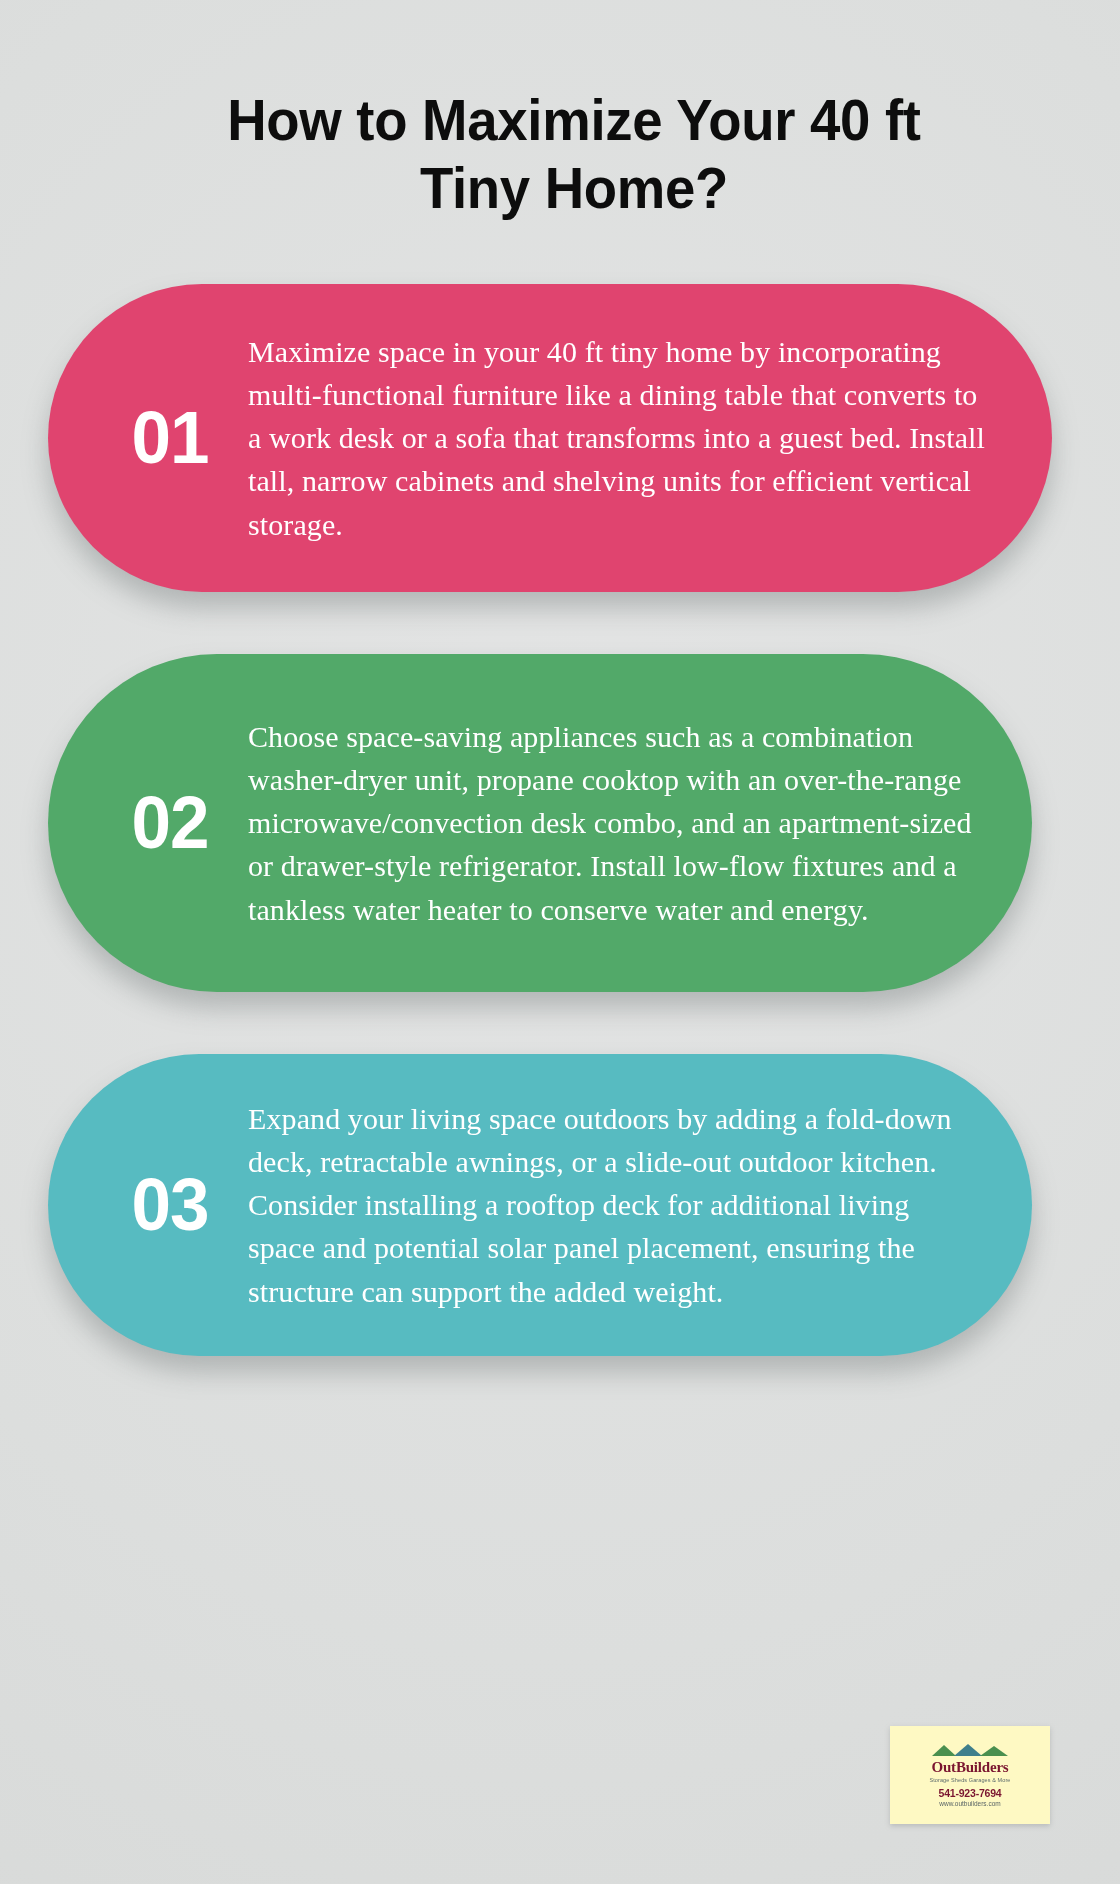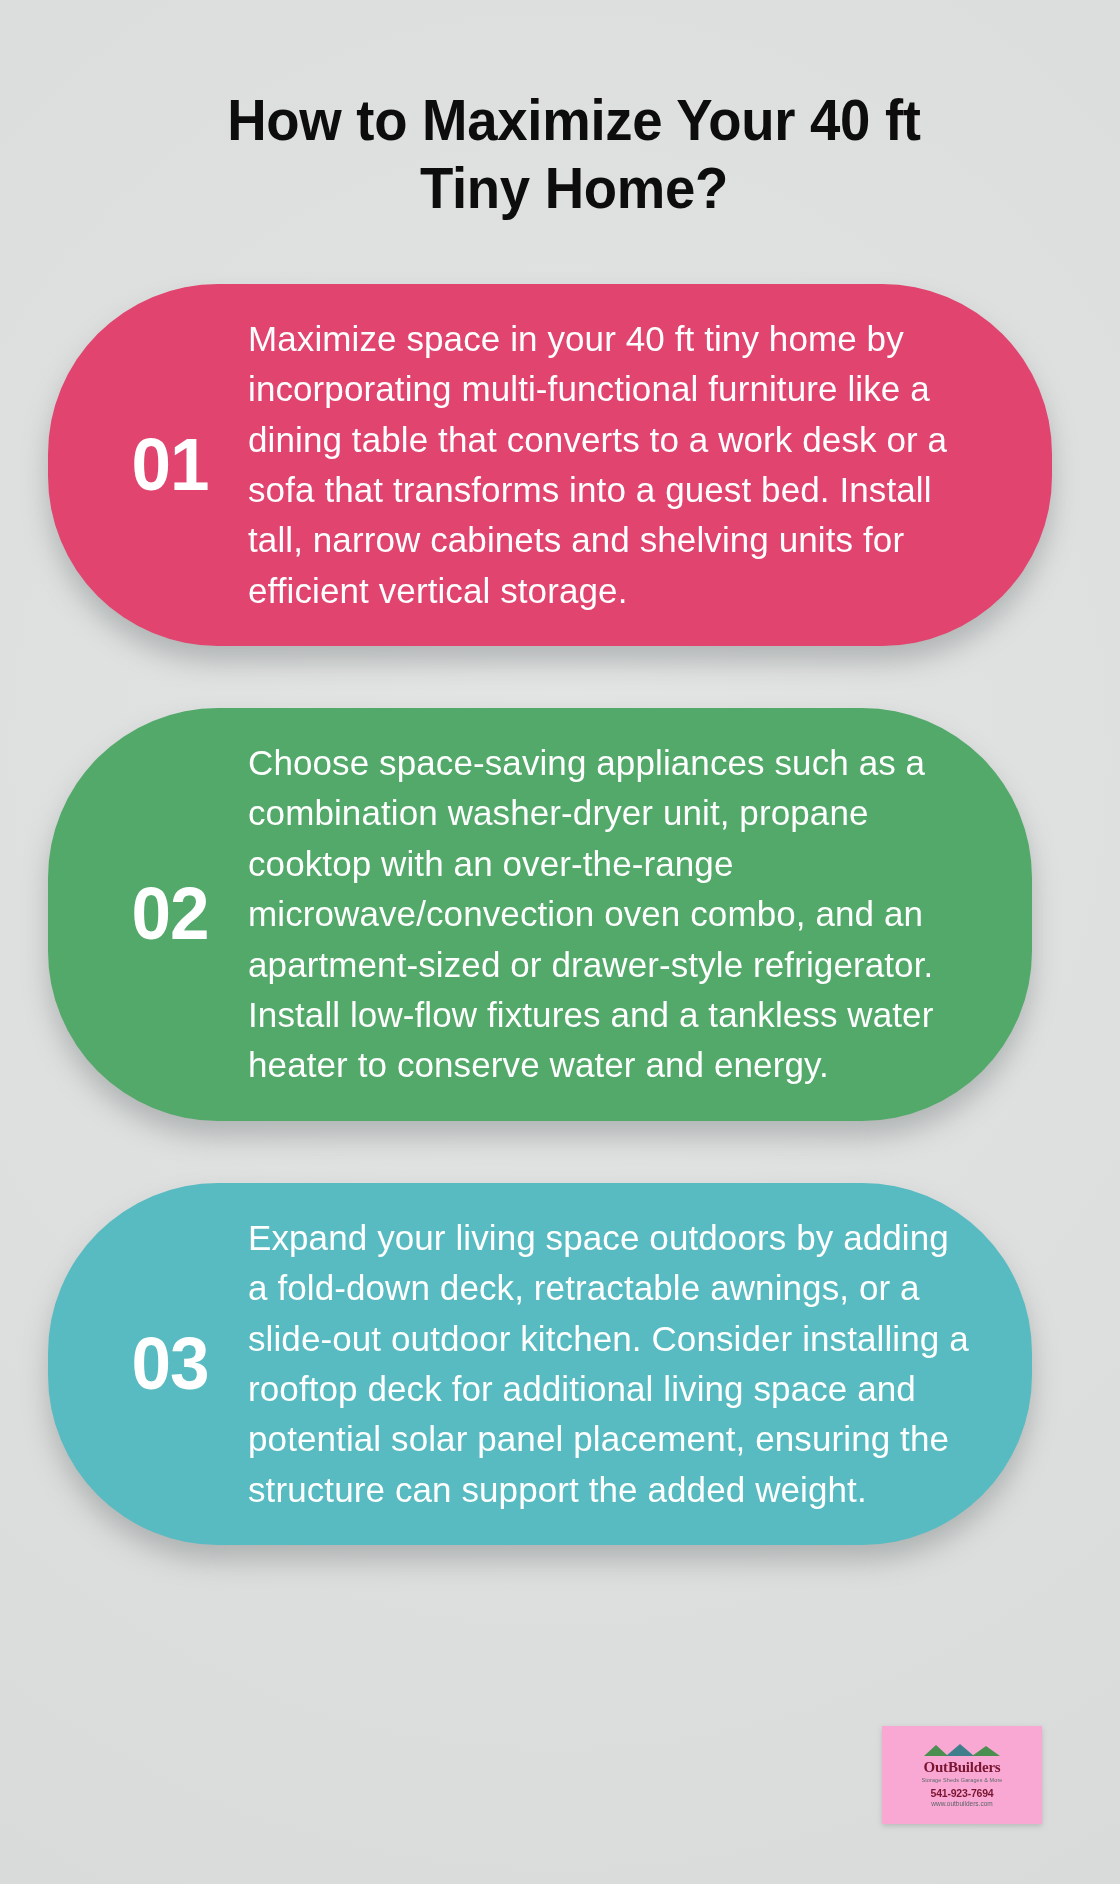--- a/index.html
+++ b/index.html
@@ -100,36 +100,36 @@
     font-weight: bold;
     font-size: 74px;
     line-height: 1;
     color: #ffffff;
     letter-spacing: -1px;
     transform: scaleX(0.96);
   }
 
   .card-text {
     flex: 1 1 auto;
-    font-family: Liberation Sans, sans-serif;
-    font-size: 35px;
+    font-family: Liberation Serif, serif;
+    font-size: 30px;
     line-height: 1.44;
     color: #ffffff;
     letter-spacing: 0.1px;
     padding-left: 4px;
   }
 
   
   .logo-box {
     position: absolute;
-    right: 78px;
+    right: 70px;
     bottom: 60px;
     width: 160px;
     height: 98px;
-    background: #f9a8d4;
+    background: #fef9c3;
     box-shadow: 0 2px 5px rgba(120,125,125,0.35);
     display: flex;
     flex-direction: column;
     align-items: center;
     justify-content: center;
     padding: 8px 6px;
     text-align: center;
   }
 
   .logo-mark {
@@ -187,21 +187,21 @@
 
   <div class="cards">
 
     <div class="card card-01">
       <div class="card-number">01</div>
       <div class="card-text">Maximize space in your 40 ft tiny home by incorporating multi-functional furniture like a dining table that converts to a work desk or a sofa that transforms into a guest bed. Install tall, narrow cabinets and shelving units for efficient vertical storage.</div>
     </div>
 
     <div class="card card-02">
       <div class="card-number">02</div>
-      <div class="card-text">Choose space-saving appliances such as a combination washer-dryer unit, propane cooktop with an over-the-range microwave/convection oven combo, and an apartment-sized or drawer-style refrigerator. Install low-flow fixtures and a tankless water heater to conserve water and energy.</div>
+      <div class="card-text">Choose space-saving appliances such as a combination washer-dryer unit, propane cooktop with an over-the-range microwave/convection desk combo, and an apartment-sized or drawer-style refrigerator. Install low-flow fixtures and a tankless water heater to conserve water and energy.</div>
     </div>
 
     <div class="card card-03">
       <div class="card-number">03</div>
       <div class="card-text">Expand your living space outdoors by adding a fold-down deck, retractable awnings, or a slide-out outdoor kitchen. Consider installing a rooftop deck for additional living space and potential solar panel placement, ensuring the structure can support the added weight.</div>
     </div>
 
   </div>
 
   <div class="logo-box">

